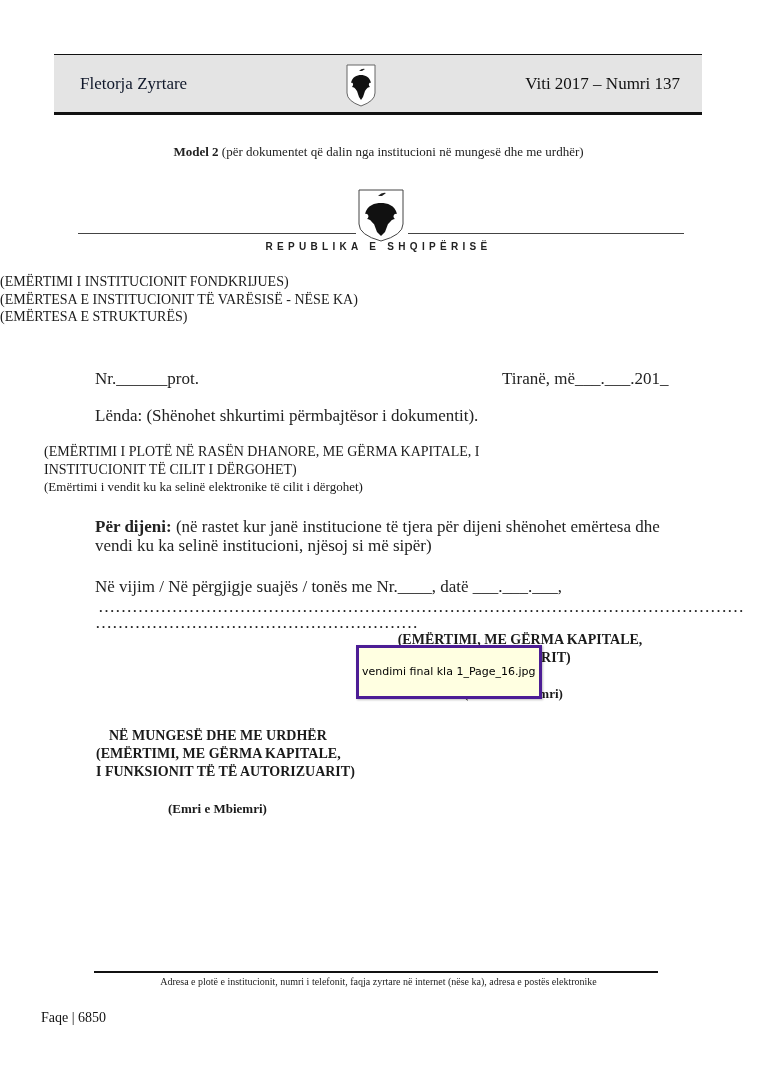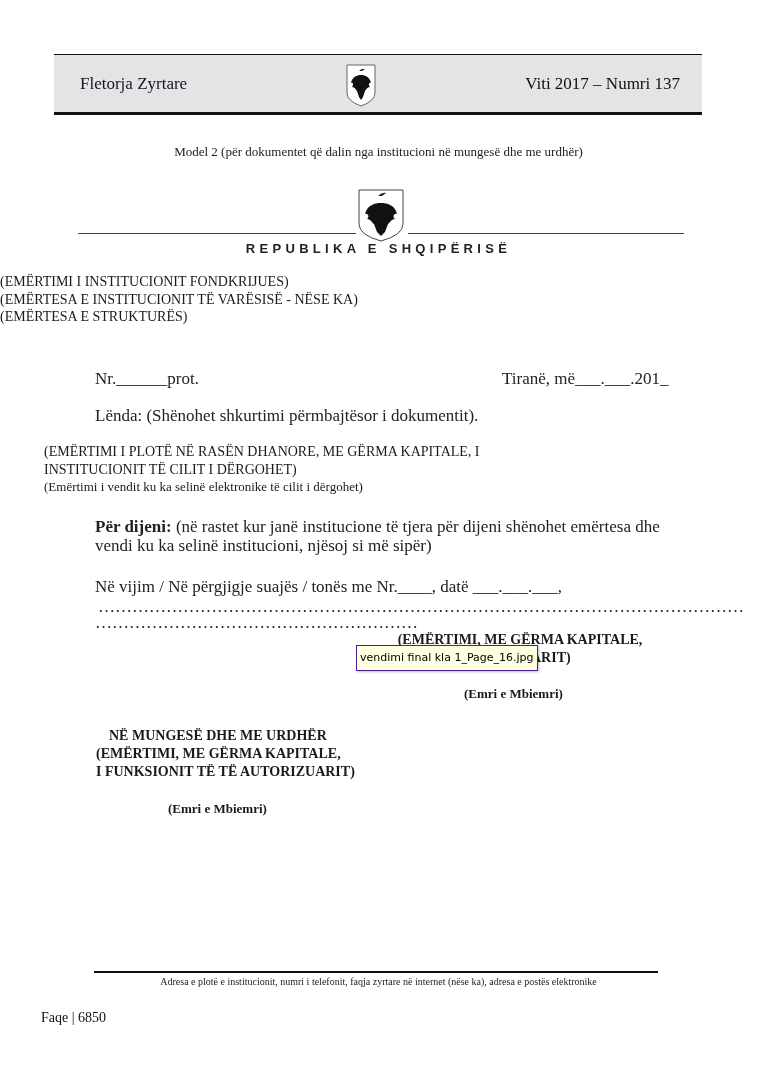--- a/index.html
+++ b/index.html
@@ -12,49 +12,49 @@
   
   .header-band {
     left:54px; top:54px; width:648px; height:61px; background:#e4e4e4;
     border-top:1.5px solid #111; border-bottom:3px solid #111; box-sizing:border-box;
   }
   .header-left { left:80px; top:74px; font-size:17px; color:#0f172a; }
   .header-right { left:508px; top:74px; font-size:17px; color:#111; width:172px; text-align:right; }
   .header-emblem { left:345px; top:63px; }
 
   .model-line { left:0; width:757px; top:144px; text-align:center; font-size:13px; color:#222; }
-  .model-line b { font-weight:normal; }
+  .model-line b { font-weight:bold; }
 
   .rep-line-left { left:78px; top:233px; width:278px; height:1px; background:#444; }
   .rep-line-right { left:408px; top:233px; width:276px; height:1px; background:#444; }
   .rep-emblem { left:356px; top:188px; }
   .rep-text {
     left:0; width:757px; top:241px; text-align:center; font-family:"Liberation Sans", sans-serif;
-    font-size:13px; font-weight:bold; letter-spacing:4.3px; color:#222;
+    font-size:10px; font-weight:bold; letter-spacing:4.3px; color:#222;
   }
 
   .center-bold { left:0; width:757px; text-align:left; font-weight:normal; font-size:14px; color:#1a1a1a; line-height:17.5px; }
   .inst-block { top:273px; }
   .recipient-block { top:443px;padding-left:44px; }
   .recipient-block .sub { font-size:13px; }
 
   .body-text { font-size:17px; color:#222; }
   .nr-prot { left:95px; top:369px; }
   .tirane { left:502px; top:369px; }
   .lenda { left:95px; top:406px; }
   .per-dijeni { left:95px; top:517px; width:570px; line-height:19px; }
   .ne-vijim { left:95px; top:577px; }
   .dots1 { left:98px; top:597px; letter-spacing:0px; }
   .dots2 { left:95px; top:613px; }
 
   .sign-right { left:380px; top:631px; width:280px; text-align:center; font-weight:bold; font-size:14px; line-height:18px; }
   .emri-right { left:464px; top:686px; font-weight:bold; font-size:13px; }
 
   .tooltip {
-    left:356px; top:645px; background:#ffffe1; border:1px solid #4c1d95; padding:4px 3px;
+    left:356px; top:645px; background:#ffffe1; border:3px solid #4c1d95; padding:16px 3px;
     font-family:"DejaVu Sans", sans-serif; font-size:11px; line-height:16px; color:#000;
     box-shadow:1px 1px 2px rgba(0,0,0,0.25);
   }
 
   .absence-block { left:96px; top:727px; font-weight:bold; font-size:14px; line-height:18px; }
   .absence-block .l1 { padding-left:13px; }
   .emri-left { left:168px; top:801px; font-weight:bold; font-size:13px; }
 
   .footer-line { left:94px; top:971px; width:564px; height:2px; background:#111; }
   .footer-text { left:0; width:757px; top:976px; text-align:center; font-size:10px; color:#222; }

